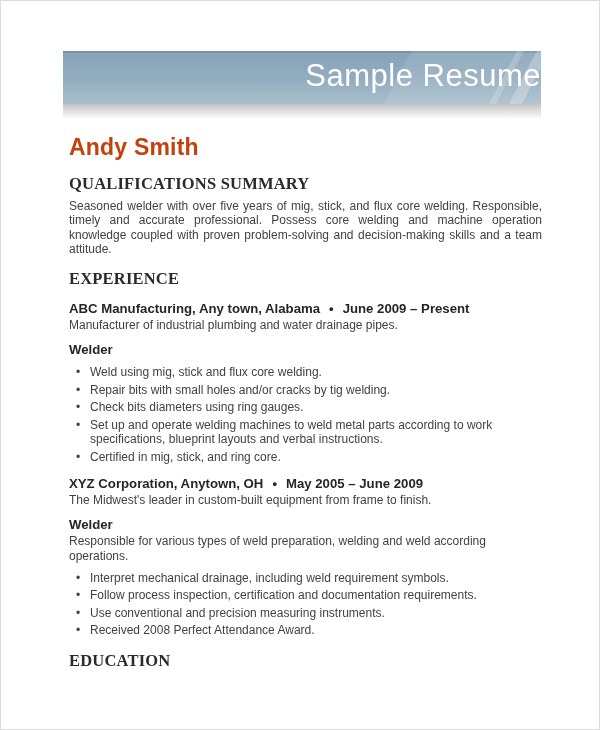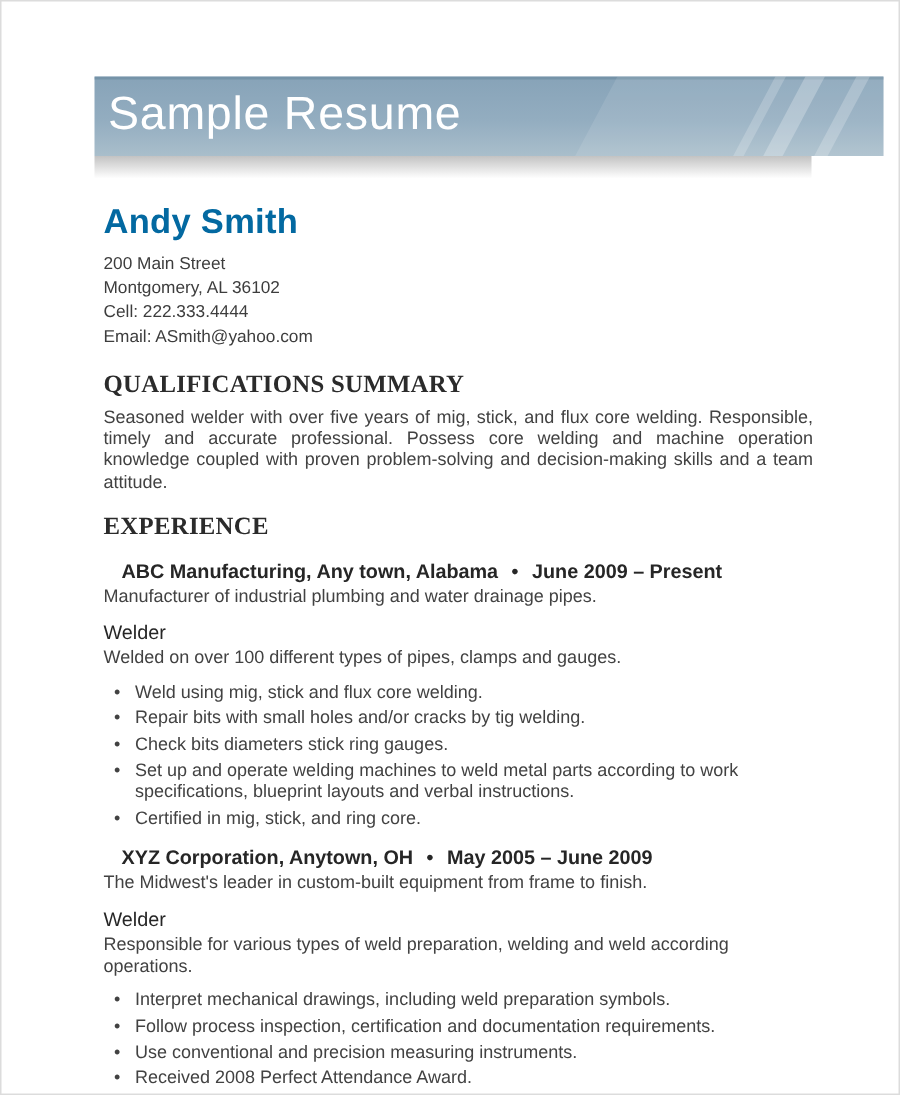--- a/index.html
+++ b/index.html
@@ -16,27 +16,28 @@
     box-sizing: border-box;
     border: 1px solid #dcdcdc;
     overflow: hidden;
   }
 
   
   .banner {
     position: absolute;
     left: 62px;
     top: 50px;
-    width: 526px;
+    width: 478px;
     height: 53px;
     background: linear-gradient(180deg,
       var(--banner-top, #87a3b8) 0%,
       #93adc0 55%,
       var(--banner-bottom, #a9becb) 100%);
     overflow: hidden;
+    text-align: right;
   }
   .banner-topline {
     position: absolute;
     top: 0; left: 0; right: 0;
     height: 2px;
     background: var(--banner-edge, #7593a8);
   }
   .banner-title {
     position: relative;
     margin: 0;
@@ -81,21 +82,21 @@
   .content {
     position: absolute;
     left: 68px;
     top: 133px;
     width: 473px;
   }
   .resume-name {
     margin: 0 0 7px 0;
     font-size: 23px;
     font-weight: bold;
-    color: #0369a1;
+    color: #c2410c;
     letter-spacing: 0.2px;
   }
   .contact-block { margin-bottom: 10px; }
   .contact-line {
     font-size: 11.5px;
     line-height: 16.2px;
     color: #3d3d3d;
   }
   .section-heading {
     margin: 13px 0 5px 0;
@@ -109,39 +110,38 @@
     font-size: 12px;
     line-height: 14.3px;
     text-align: justify;
     color: var(--body-text, #424242);
   }
   .job-company-line {
     margin-top: 12px;
     font-size: 13.2px;
     font-weight: bold;
     color: #262626;
-    margin-left: 12px;
   }
   .sep {
     display: inline-block;
     margin: 0 9px;
     font-size: 13px;
   }
   .job-company-description,
   .job-role-summary,
   .education-description {
     margin-top: 2px;
     font-size: 12px;
     line-height: 14.3px;
     color: var(--body-text, #424242);
   }
   .job-title {
     margin-top: 10px;
     font-size: 13.2px;
-    font-weight: normal;
+    font-weight: bold;
     color: #262626;
   }
   .bullet-list { margin-top: 8px; }
   .bullet-row {
     display: flex;
     margin-bottom: 3.2px;
     font-size: 12px;
     line-height: 14.3px;
     color: var(--body-text, #424242);
   }
@@ -163,51 +163,44 @@
   <div class="stripe s2"></div>
   <div class="stripe s3"></div>
   <h1 class="banner-title">Sample Resume</h1>
 </div>
 <div class="banner-shadow"></div>
 
 <div class="content">
 
   <h2 class="resume-name">Andy Smith</h2>
 
-  <div class="contact-block">
-      <div class="contact-line">200 Main Street</div>
-      <div class="contact-line">Montgomery, AL 36102</div>
-      <div class="contact-line">Cell: 222.333.4444</div>
-      <div class="contact-line">Email: ASmith@yahoo.com</div>
-    </div>
 
   <h3 class="section-heading">QUALIFICATIONS SUMMARY</h3>
   <div class="summary-text">Seasoned welder with over five years of mig, stick, and flux core welding. Responsible, timely and accurate professional. Possess core welding and machine operation knowledge coupled with proven problem-solving and decision-making skills and a team attitude.</div>
 
   <h3 class="section-heading">EXPERIENCE</h3>
 
   <div>
     <div class="job-company-line">
       <span>ABC Manufacturing, Any town, Alabama</span><span class="sep">•</span><span>June 2009 – Present</span>
     </div>
     <div class="job-company-description">Manufacturer of industrial plumbing and water drainage pipes.</div>
     <div class="job-title">Welder</div>
-    <div class="job-role-summary">Welded on over 100 different types of pipes, clamps and gauges.</div>
     <div class="bullet-list">
         <div class="bullet-row">
         <span class="bullet-mark">•</span>
         <span class="bullet-text">Weld using mig, stick and flux core welding.</span>
       </div>
         <div class="bullet-row">
         <span class="bullet-mark">•</span>
         <span class="bullet-text">Repair bits with small holes and/or cracks by tig welding.</span>
       </div>
         <div class="bullet-row">
         <span class="bullet-mark">•</span>
-        <span class="bullet-text">Check bits diameters stick ring gauges.</span>
+        <span class="bullet-text">Check bits diameters using ring gauges.</span>
       </div>
         <div class="bullet-row">
         <span class="bullet-mark">•</span>
         <span class="bullet-text">Set up and operate welding machines to weld metal parts according to work specifications, blueprint layouts and verbal instructions.</span>
       </div>
         <div class="bullet-row">
         <span class="bullet-mark">•</span>
         <span class="bullet-text">Certified in mig, stick, and ring core.</span>
       </div>
       </div>
@@ -216,21 +209,21 @@
   <div>
     <div class="job-company-line">
       <span>XYZ Corporation, Anytown, OH</span><span class="sep">•</span><span>May 2005 – June 2009</span>
     </div>
     <div class="job-company-description">The Midwest's leader in custom-built equipment from frame to finish.</div>
     <div class="job-title">Welder</div>
     <div class="job-role-summary">Responsible for various types of weld preparation, welding and weld according operations.</div>
     <div class="bullet-list">
         <div class="bullet-row">
         <span class="bullet-mark">•</span>
-        <span class="bullet-text">Interpret mechanical drawings, including weld preparation symbols.</span>
+        <span class="bullet-text">Interpret mechanical drainage, including weld requirement symbols.</span>
       </div>
         <div class="bullet-row">
         <span class="bullet-mark">•</span>
         <span class="bullet-text">Follow process inspection, certification and documentation requirements.</span>
       </div>
         <div class="bullet-row">
         <span class="bullet-mark">•</span>
         <span class="bullet-text">Use conventional and precision measuring instruments.</span>
       </div>
         <div class="bullet-row">

